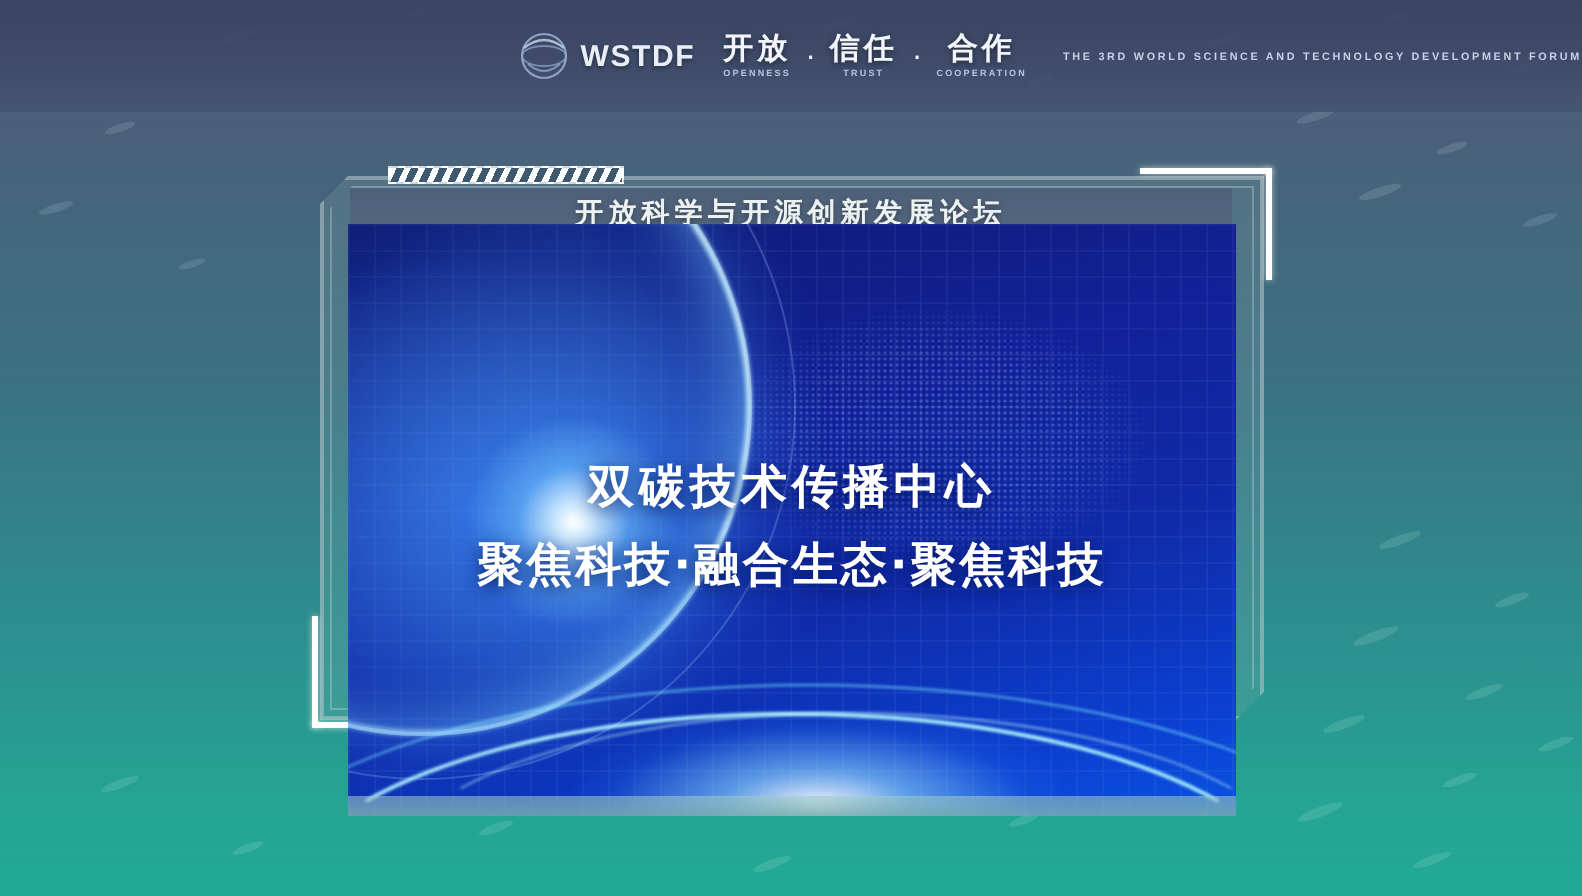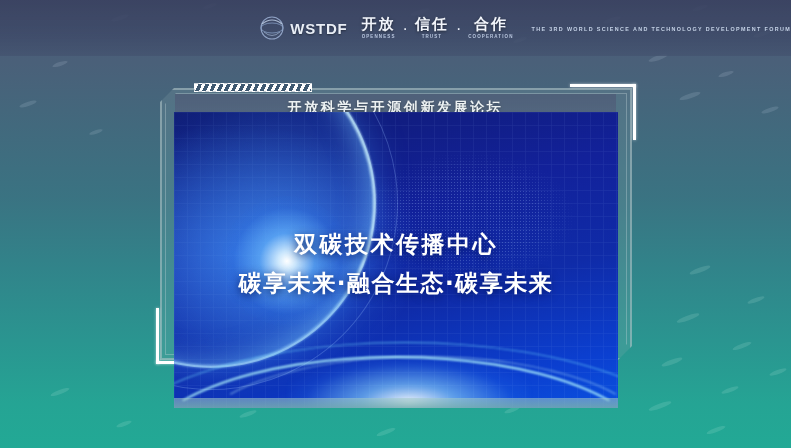--- a/index.html
+++ b/index.html
@@ -355,20 +355,20 @@
 
       <div class="arcs">
         <div class="arc arc2"></div>
         <div class="arc arc1"></div>
         <div class="arc arc3"></div>
         <div class="arc-glow"></div>
       </div>
 
       <div class="screen-text">
         <div class="line1">双碳技术传播中心</div>
-        <div class="line2">碳享未来·融合生态·碳享未来</div>
+        <div class="line2">聚焦科技·融合生态·聚焦科技</div>
       </div>
 
       <div class="screen-base"></div>
     </div>
   </div>
 
 </div>
 
 </body></html>

